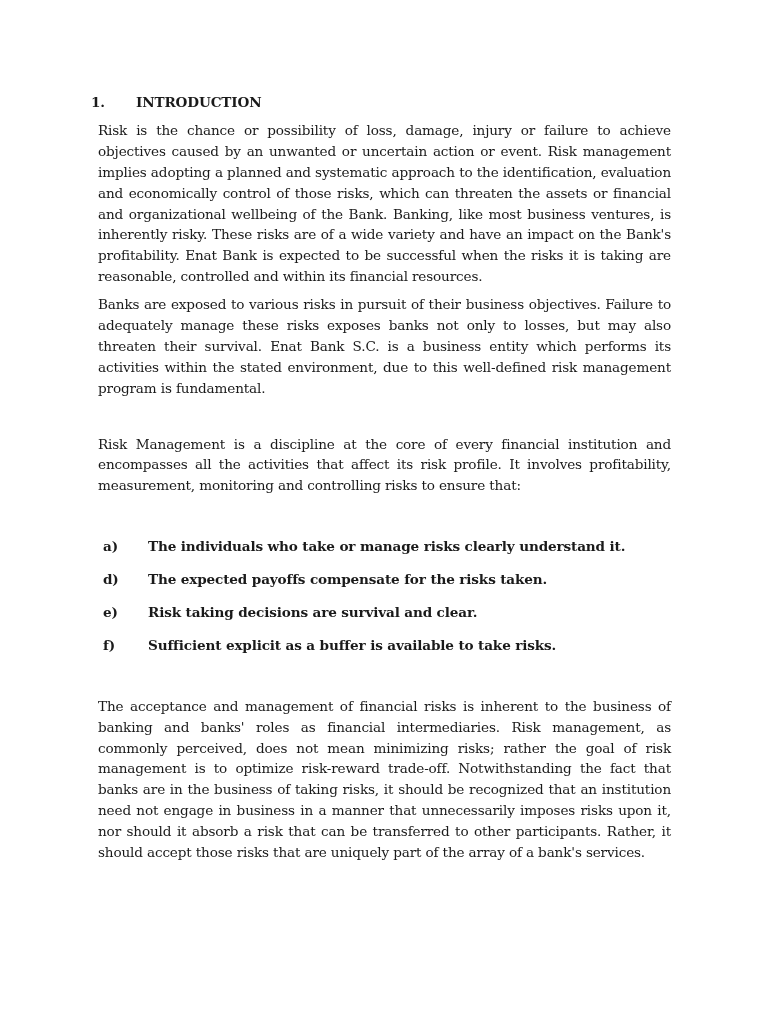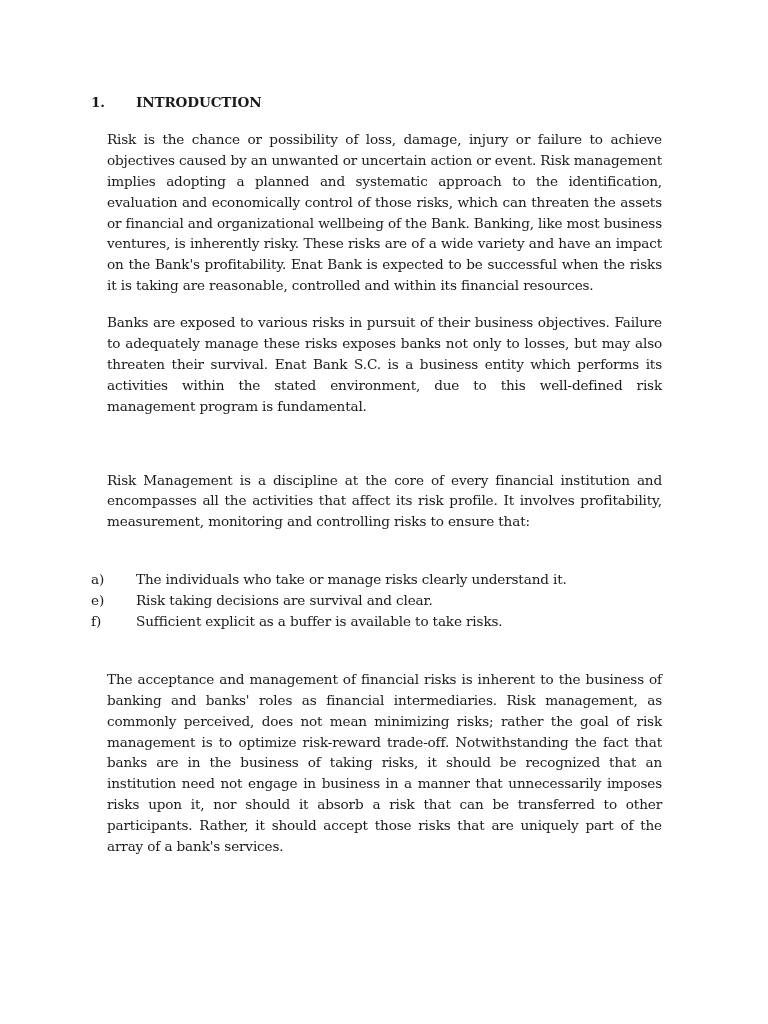--- a/index.html
+++ b/index.html
@@ -29,29 +29,30 @@
       margin: 0;
       font-size: 13.6px;
       line-height: 20.9px;
       display: flex;
     }
     .heading .num {
       display: inline-block;
       width: 45px;
     }
     p {
-      margin: 16px;
+      margin: 7px;
       text-align: justify;
     }
     .gap {
       height: 20.9px;
     }
     .list-item {
-      margin: 0;
+      margin: 12px;
       text-align: justify;
+      font-weight: bold;
     }
     .list-item .label {
       display: inline-block;
       width: 45px;
     }
   </style>
 </head>
 <body>
 
 <div class="page">
@@ -67,20 +68,23 @@
 
   <p>Risk Management is a discipline at the core of every financial institution and encompasses all the activities that affect its risk profile. It involves profitability, measurement, monitoring and controlling risks to ensure that:</p>
 
   <div class="gap"></div>
 
   <div>
     <p class="list-item">
       <span class="label">a)</span><span>The individuals who take or manage risks clearly understand it.</span>
     </p>
     <p class="list-item">
+      <span class="label">d)</span><span>The expected payoffs compensate for the risks taken.</span>
+    </p>
+    <p class="list-item">
       <span class="label">e)</span><span>Risk taking decisions are survival and clear.</span>
     </p>
     <p class="list-item">
       <span class="label">f)</span><span>Sufficient explicit as a buffer is available to take risks.</span>
     </p>
   </div>
 
   <div class="gap"></div>
 
   <p>The acceptance and management of financial risks is inherent to the business of banking and banks' roles as financial intermediaries. Risk management, as commonly perceived, does not mean minimizing risks; rather the goal of risk management is to optimize risk-reward trade-off. Notwithstanding the fact that banks are in the business of taking risks, it should be recognized that an institution need not engage in business in a manner that unnecessarily imposes risks upon it, nor should it absorb a risk that can be transferred to other participants. Rather, it should accept those risks that are uniquely part of the array of a bank's services.</p>

